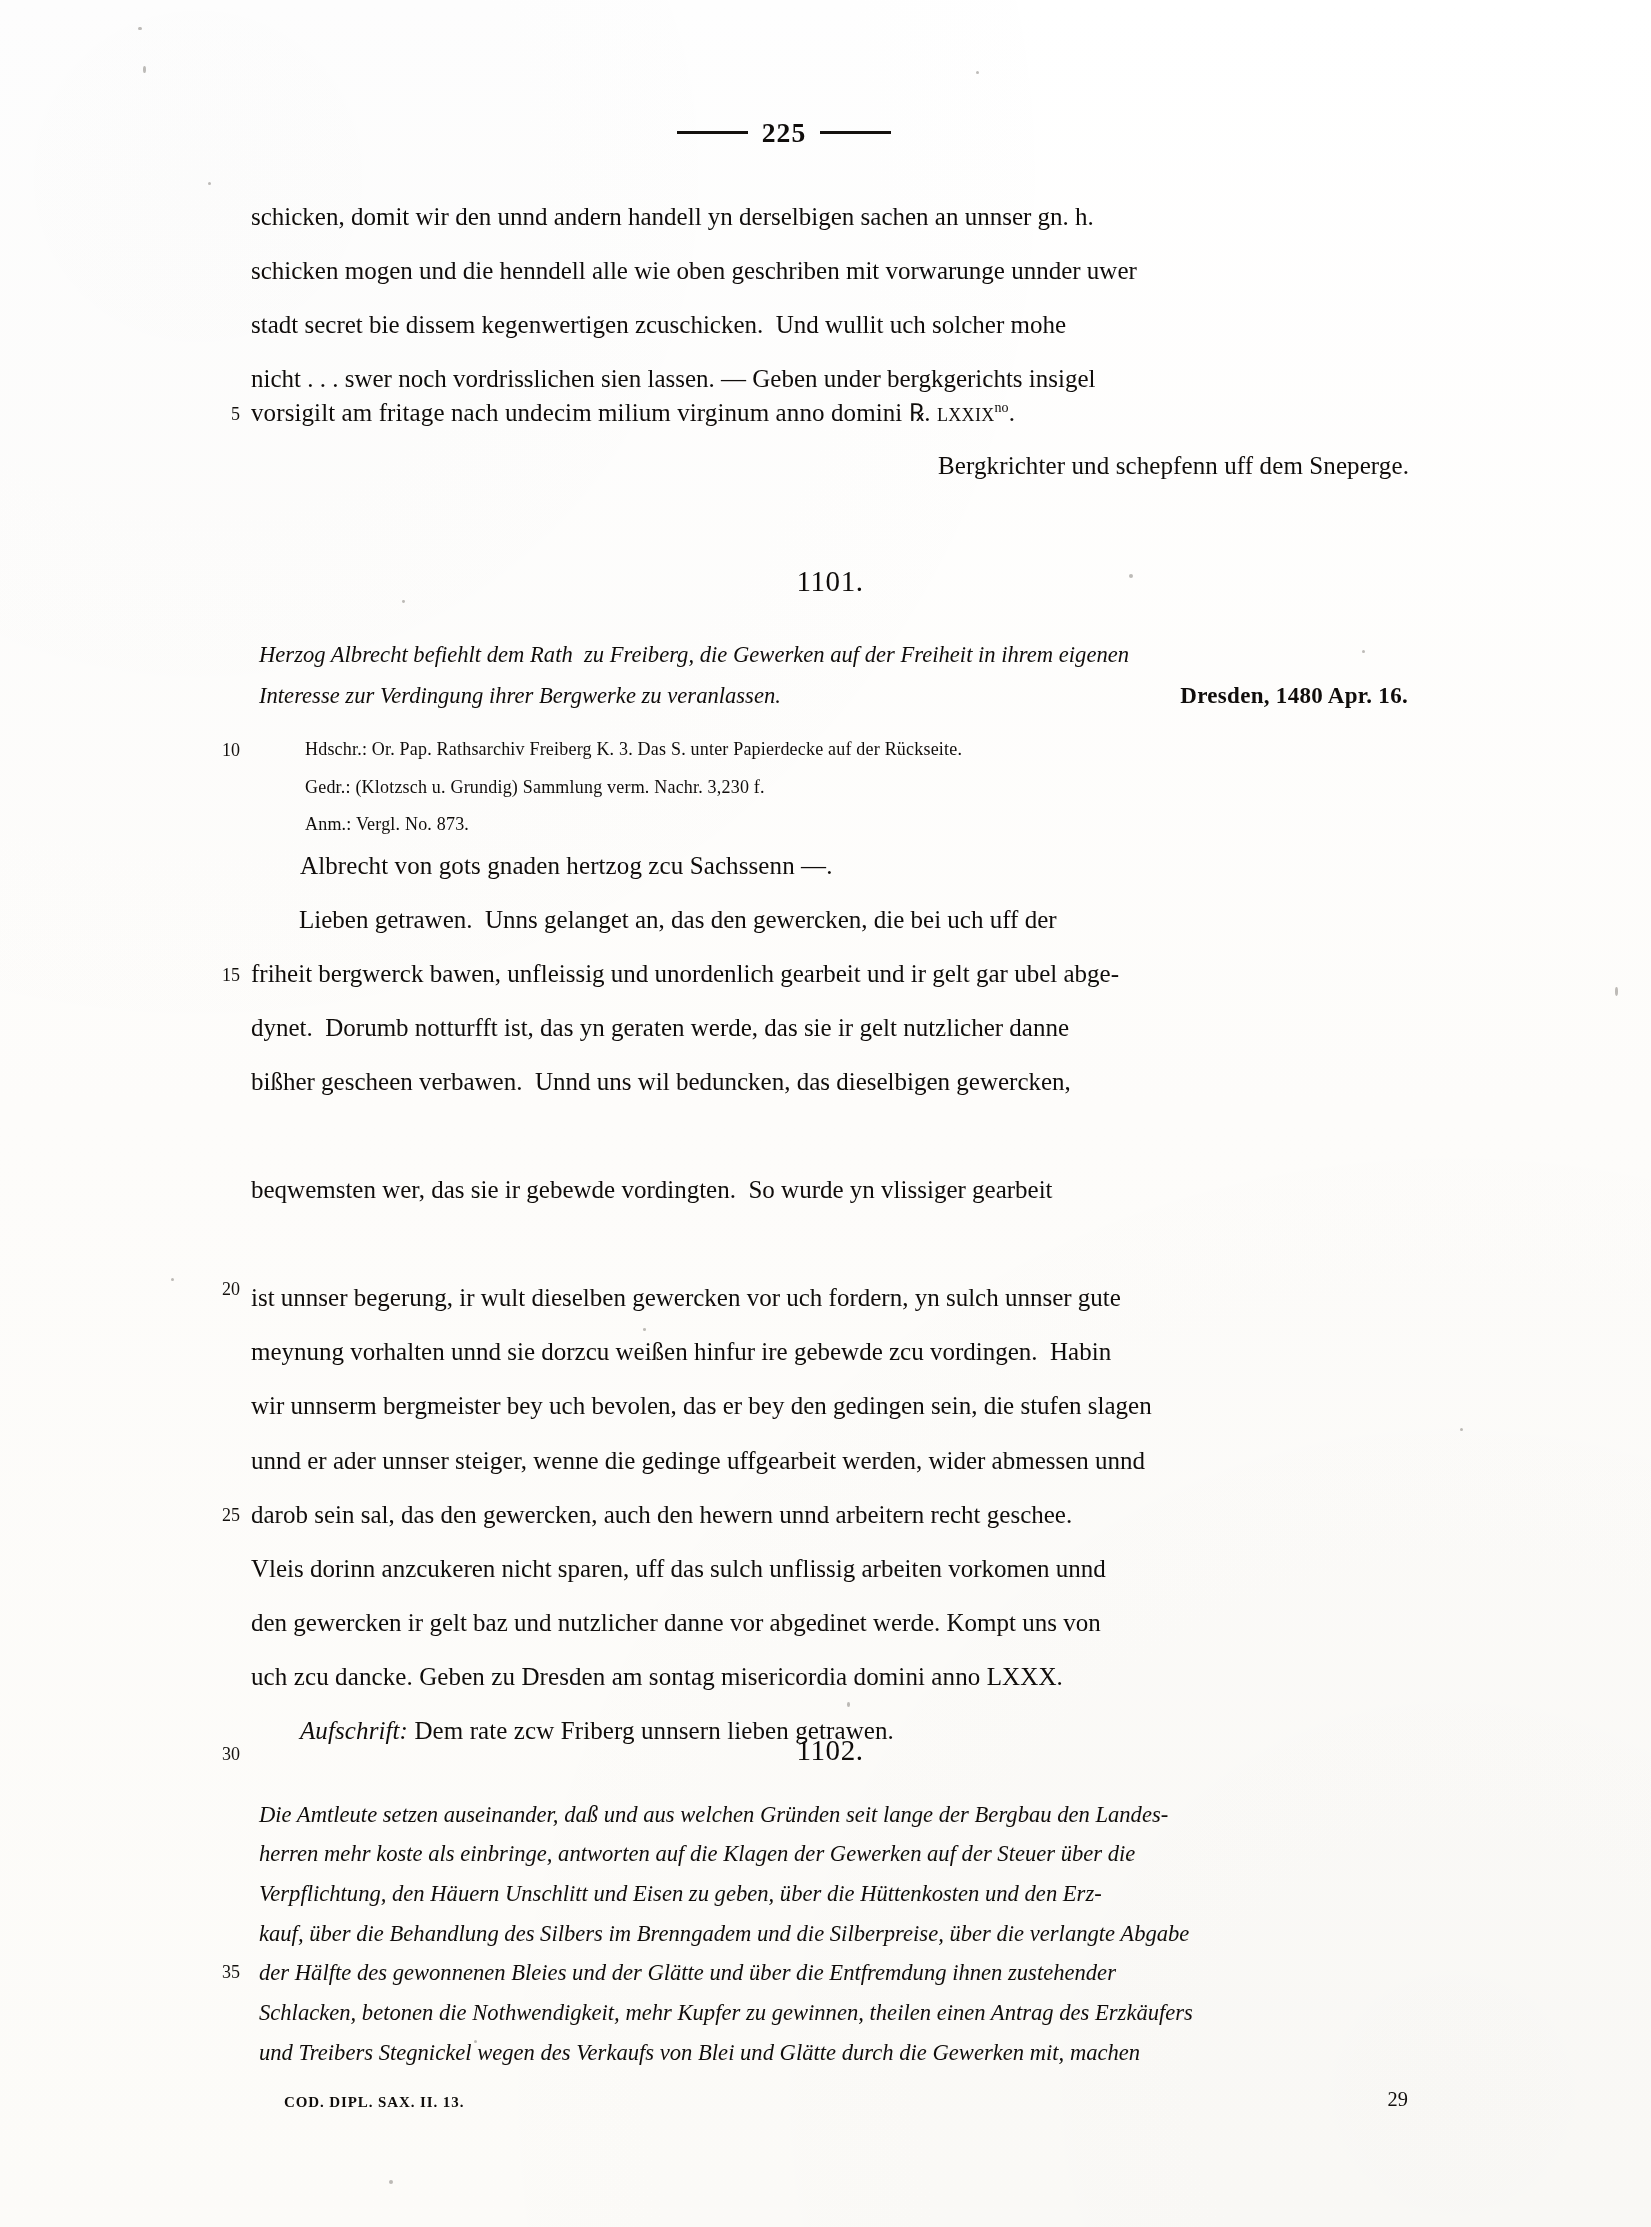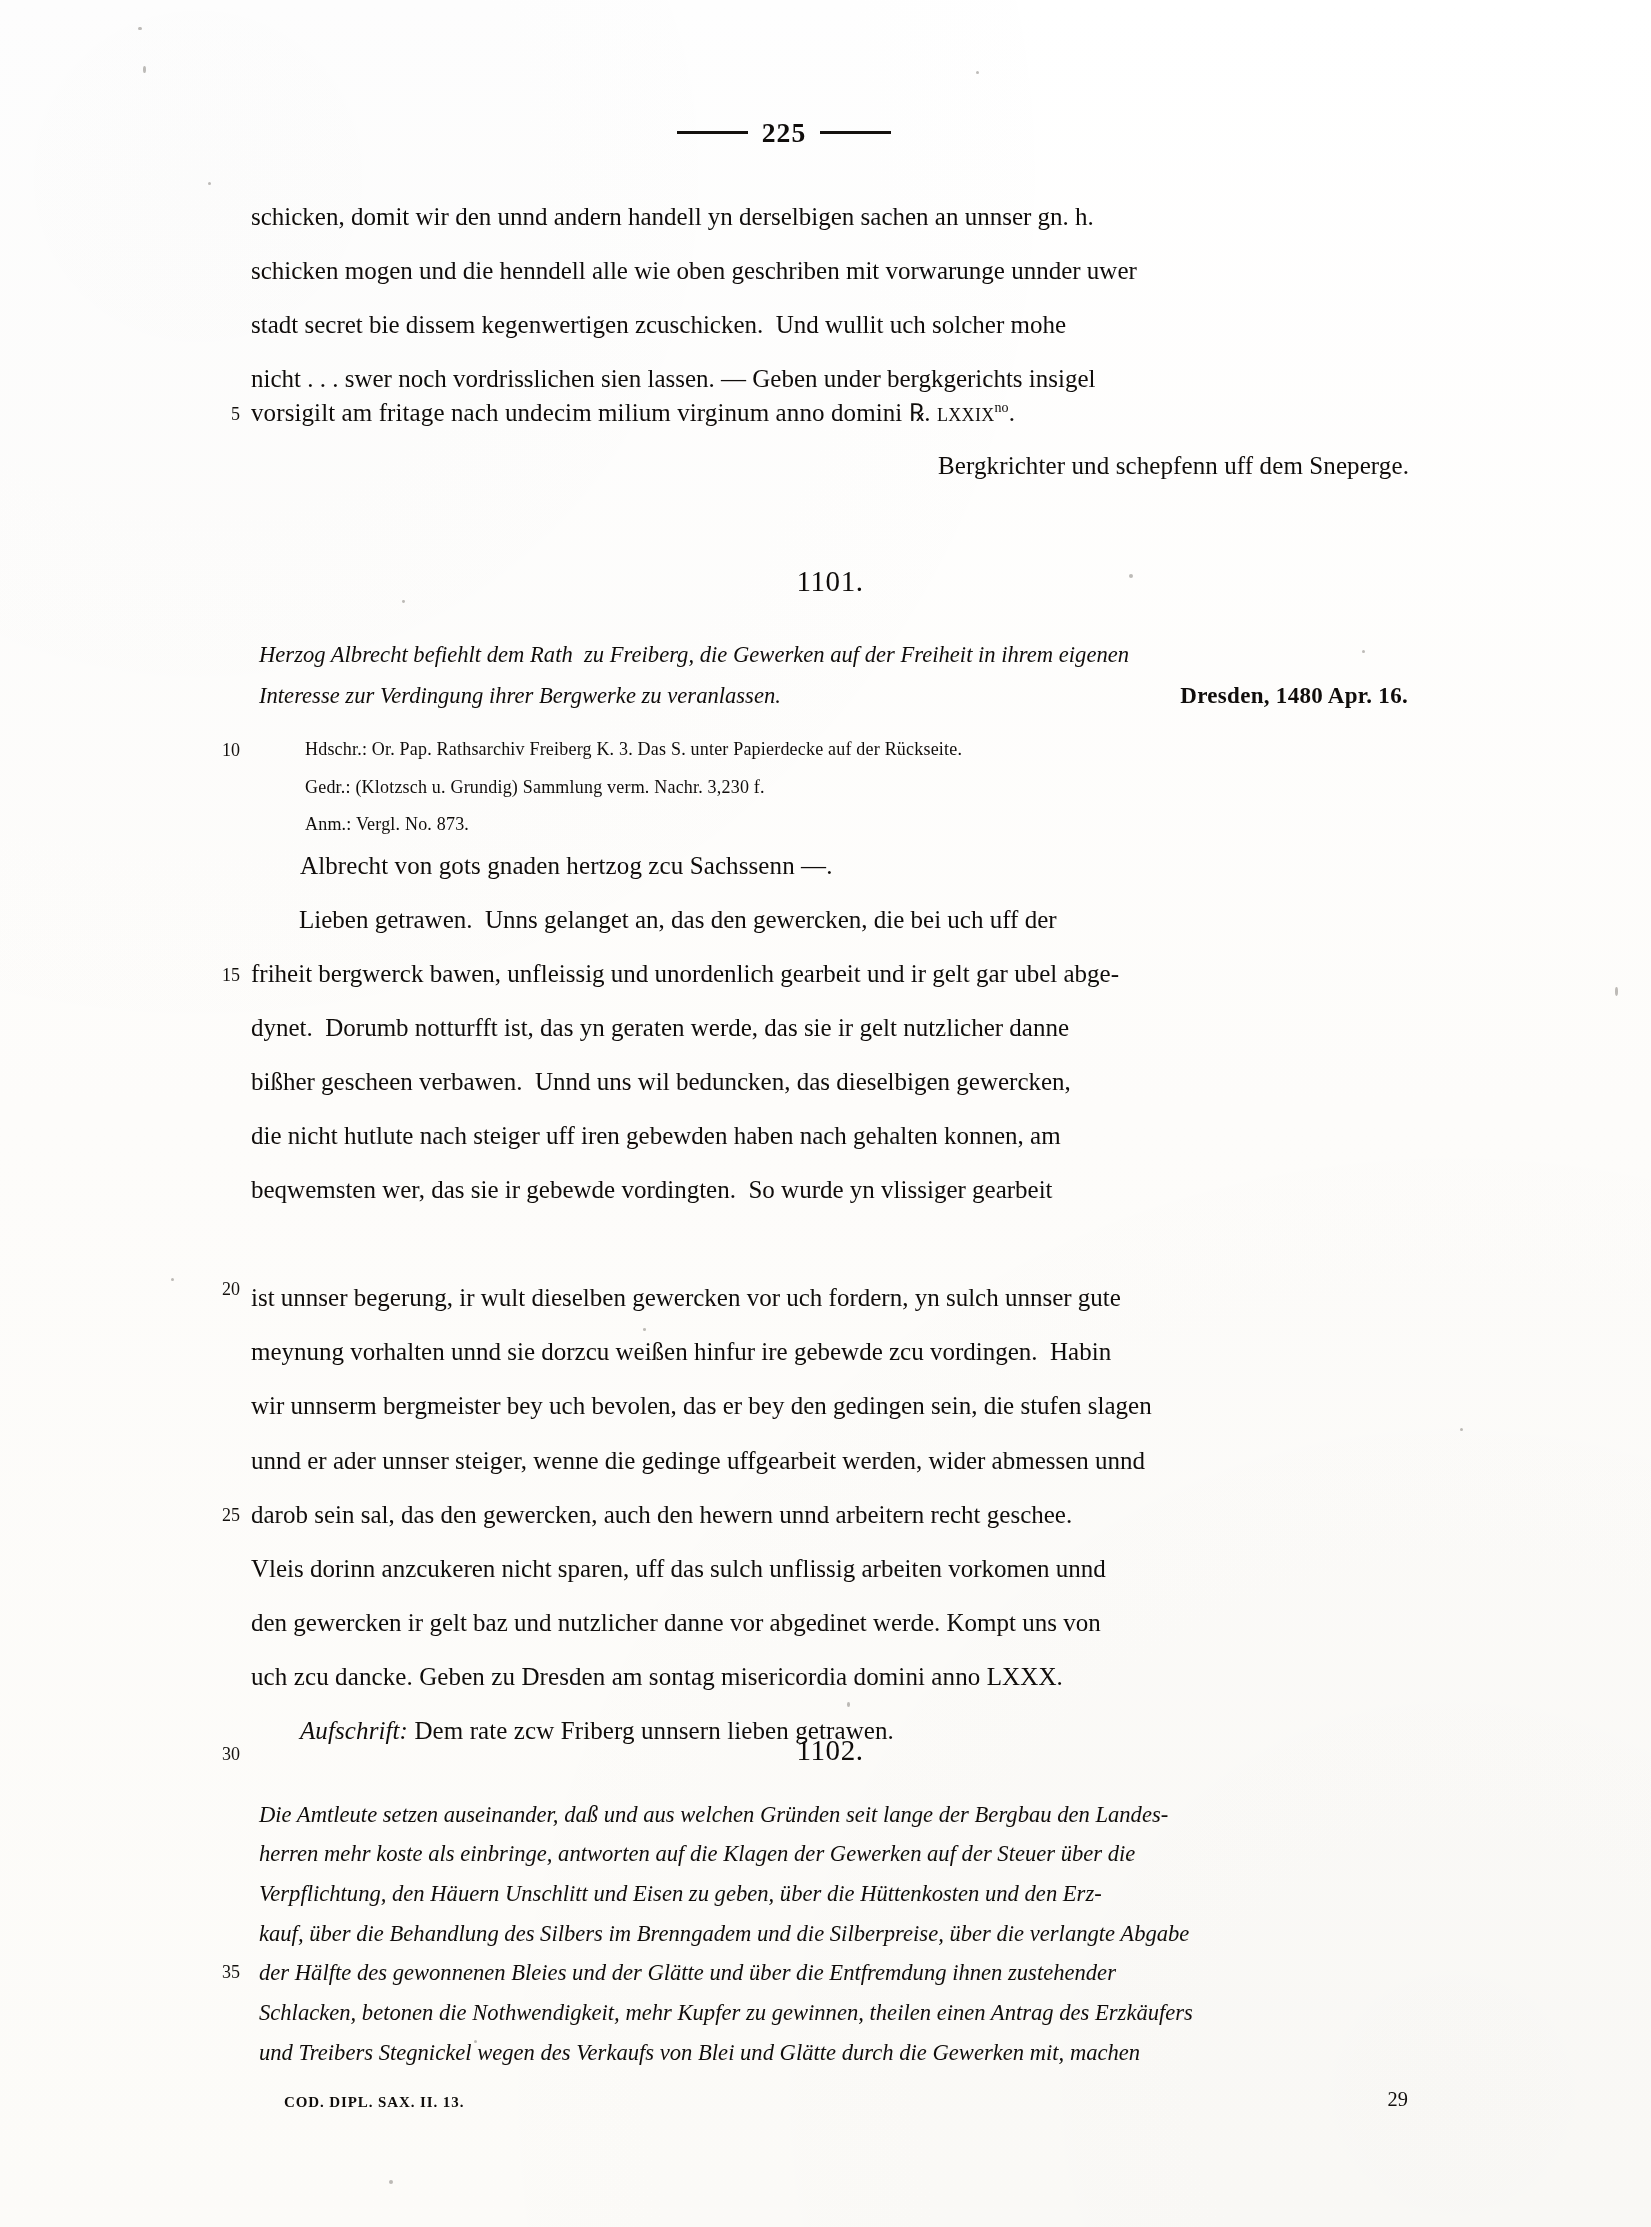--- a/index.html
+++ b/index.html
@@ -240,23 +240,20 @@
   <div class="linenum" style="left:190px; top:966px;">15</div>
   <div class="jline" style="top:961px;">
     <span>friheit bergwerck bawen, unfleissig und unordenlich gearbeit und ir gelt gar ubel abge-</span>
   </div>
   <div class="jline" style="top:1015px;">
     <span>dynet.  Dorumb notturfft ist, das yn geraten werde, das sie ir gelt nutzlicher danne</span>
   </div>
   <div class="jline" style="top:1069px;">
     <span>bißher gescheen verbawen.  Unnd uns wil beduncken, das dieselbigen gewercken,</span>
   </div>
-  <div class="jline" style="top:1123px;">
-    <span>die nicht hutlute nach steiger uff iren gebewden haben nach gehalten konnen, am</span>
-  </div>
   <div class="jline" style="top:1177px;">
     <span>beqwemsten wer, das sie ir gebewde vordingten.  So wurde yn vlissiger gearbeit</span>
   </div>
 
   <div class="linenum" style="left:190px; top:1236px;margin-top:44px;">20</div>
   <div class="jline" style="top:1285px;">
     <span>ist unnser begerung, ir wult dieselben gewercken vor uch fordern, yn sulch unnser gute</span>
   </div>
   <div class="jline" style="top:1339px;">
     <span>meynung vorhalten unnd sie dorzcu weißen hinfur ire gebewde zcu vordingen.  Habin</span>

